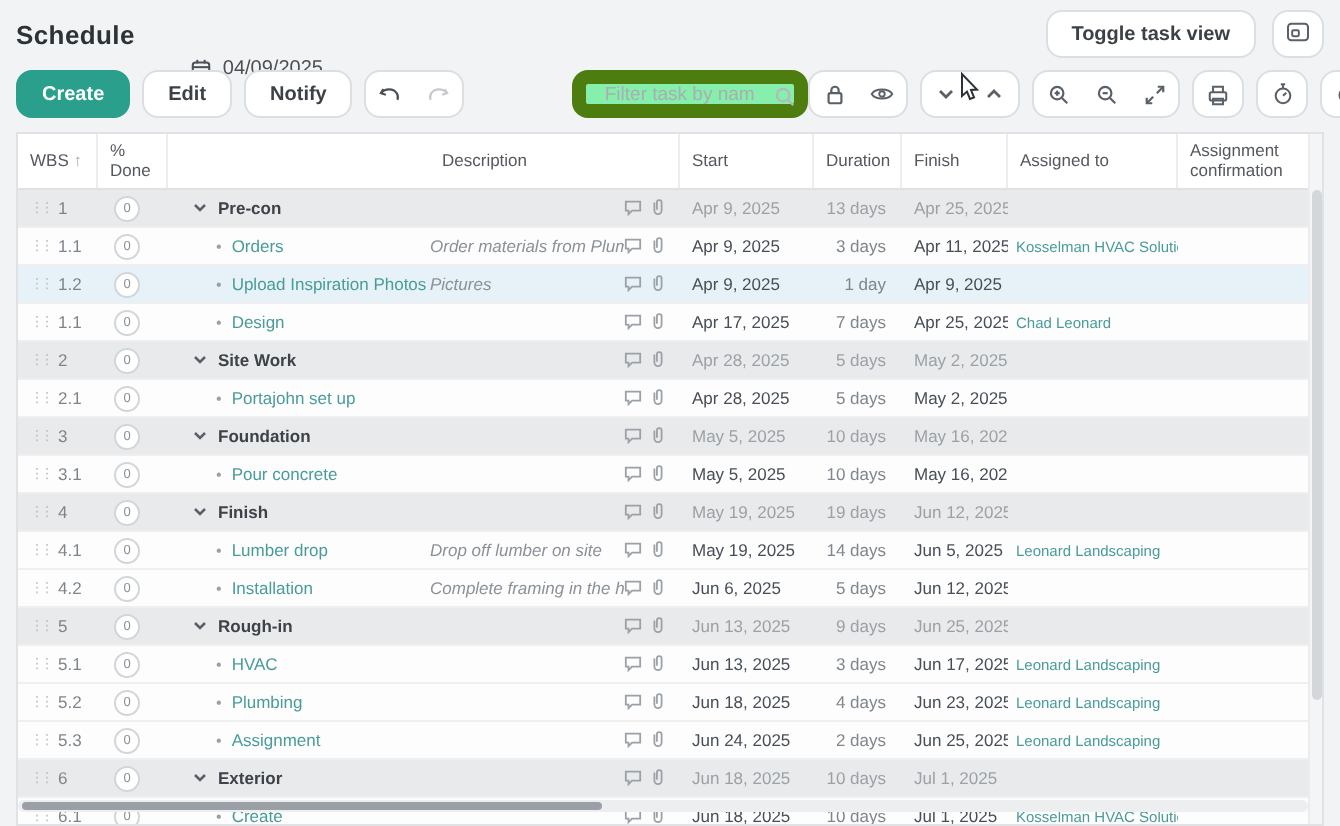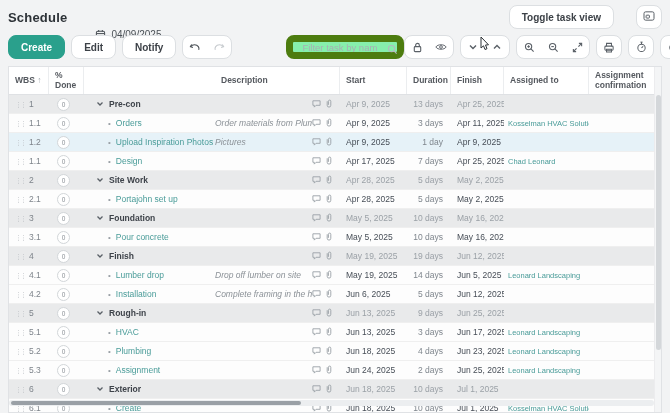--- a/index.html
+++ b/index.html
@@ -5,21 +5,21 @@
   * { box-sizing: border-box; margin: 0; padding: 0; }
   html,body { width:670px; height:413px; overflow:hidden; }
   body { font-family:"Liberation Sans","DejaVu Sans",sans-serif; background:#f2f3f4; position:relative; }
   .app { width:670px; height:413px; position:relative; padding:6px 8px 0 8px; }
 
   
   .top-row { display:flex; align-items:center; height:22px; }
   .page-title { font-size:13px; font-weight:bold; color:#2d3237; letter-spacing:.2px; }
   .date-ctl { display:flex; align-items:center; gap:5px; margin-left:28px; color:#4a5056; font-size:10px;margin-top:34px; }
   .date-ctl svg { display:block; }
-  .top-right { margin-left:auto; display:flex; align-items:center; gap:22px;padding-left:32px; }
+  .top-right { margin-left:auto; display:flex; align-items:center; gap:8px;padding-left:32px; }
   .btn { display:inline-flex; align-items:center; justify-content:center; gap:5px;
          background:#fff; border:1px solid #dcdfe2; border-radius:8px; height:24px;
          padding:0 12px; font-size:10px; font-weight:bold; color:#3c4147; cursor:pointer; }
   .btn.small-sq { width:26px; padding:0; }
   .btn.primary { background:#2aa08c; border-color:#2aa08c; color:#fff; }
   .btn.critical { color:#d9484b; border-color:#eab9bb; gap:4px; }
 
   
   .toolbar { display:flex; align-items:center; height:26px; margin-top:6px; }
   .tb-left { display:flex; align-items:center; gap:6px; }
@@ -30,21 +30,21 @@
   .search input { width:118px; height:24px; border:7px solid #4d7c0f; border-radius:8px; background:#86efac;
                   font-size:9.5px; padding:0 20px 0 9px; color:#3c4147; font-family:inherit;margin-left:48px; }
   .search input::placeholder { color:#a8aeb4; }
   .search .mag { position:absolute; right:6px; top:6px; color:#b4b9be; }
   .tb-right { margin-left:auto; display:flex; align-items:center; gap:6px; }
 
   
   .table-wrap { position:relative; margin-top:6px; background:#fff; border:1px solid #e0e2e5; height:347px; overflow:hidden; }
   .grid-row { display:grid; grid-template-columns:40px 35px 131px 97px 28px 67px 44px 53px 85px 1fr; align-items:center; }
   .thead { height:28px; border-bottom:1px solid #dfe1e4; background:#fff; }
-  .thead > div { font-size:8.5px; font-weight:bold; color:#55595f; padding:0 6px; height:100%;
+  .thead > div { font-size:8.5px; font-weight:normal; color:#55595f; padding:0 6px; height:100%;
                  display:flex; align-items:center; border-right:1px solid #ebedef; line-height:1.1; }
   .thead > div:last-child { border-right:none; }
   .tbody .row { height:19px; border-bottom:1px solid #efefef; background:#fdfdfd; font-size:8.5px; color:#474e57; cursor:pointer; }
   .row.group { background:#e9eaeb; }
   .row.group .c-start,.row.group .c-dur,.row.group .c-fin { color:#9ba1a7; }
   .row.highlight { background:#e6f2f8; }
   .row.clipped { height:19px; }
   .c-wbs { display:flex; align-items:center; gap:4px; padding-left:6px; color:#7e848b; }
   .drag { color:#b8bcc1; font-size:7px; letter-spacing:-2px; line-height:1; }
   .c-done { padding-left:8px; }

